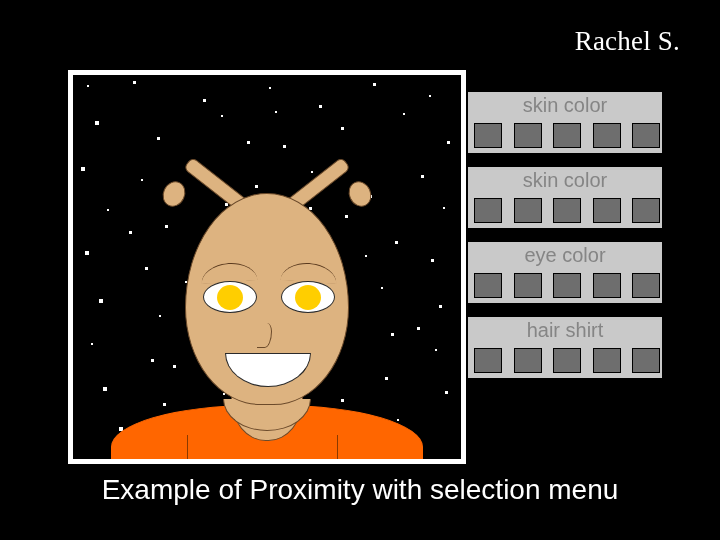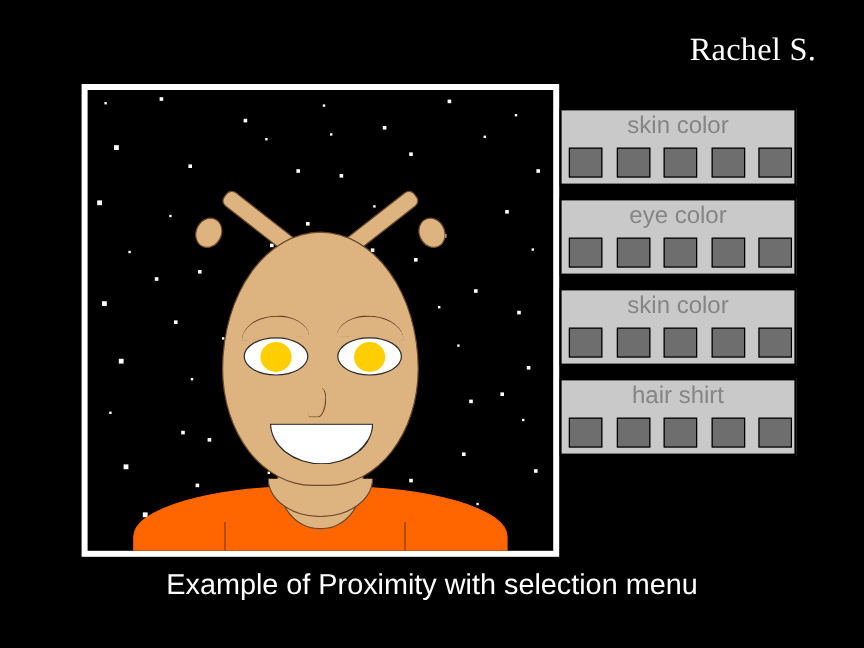--- a/index.html
+++ b/index.html
@@ -220,21 +220,21 @@
   }
 
   
   .caption {
     position: absolute;
     left: 0;
     top: 474px;
     width: 720px;
     text-align: center;
     color: #ffffff;
-    font-size: 24px;
+    font-size: 28px;
     font-family: "Liberation Sans", sans-serif;
     white-space: nowrap;
   }
 
   
   .menu {
     position: absolute;
     left: 466px;
     top: 90px;
     width: 198px;
@@ -392,31 +392,31 @@
         <div class="panel-label">skin color</div>
         <div class="swatches">
           <div class="swatch" style="background: rgb(110, 110, 110);"></div>
           <div class="swatch" style="background: rgb(110, 110, 110);"></div>
           <div class="swatch" style="background: rgb(110, 110, 110);"></div>
           <div class="swatch" style="background: rgb(110, 110, 110);"></div>
           <div class="swatch" style="background: rgb(110, 110, 110);"></div>
         </div>
       </div>
       <div class="panel">
-        <div class="panel-label">eye color</div>
+        <div class="panel-label">skin color</div>
         <div class="swatches">
           <div class="swatch" style="background: rgb(110, 110, 110);"></div>
           <div class="swatch" style="background: rgb(110, 110, 110);"></div>
           <div class="swatch" style="background: rgb(110, 110, 110);"></div>
           <div class="swatch" style="background: rgb(110, 110, 110);"></div>
           <div class="swatch" style="background: rgb(110, 110, 110);"></div>
         </div>
       </div>
       <div class="panel">
-        <div class="panel-label">skin color</div>
+        <div class="panel-label">eye color</div>
         <div class="swatches">
           <div class="swatch" style="background: rgb(110, 110, 110);"></div>
           <div class="swatch" style="background: rgb(110, 110, 110);"></div>
           <div class="swatch" style="background: rgb(110, 110, 110);"></div>
           <div class="swatch" style="background: rgb(110, 110, 110);"></div>
           <div class="swatch" style="background: rgb(110, 110, 110);"></div>
         </div>
       </div>
       <div class="panel">
         <div class="panel-label">hair shirt</div>

